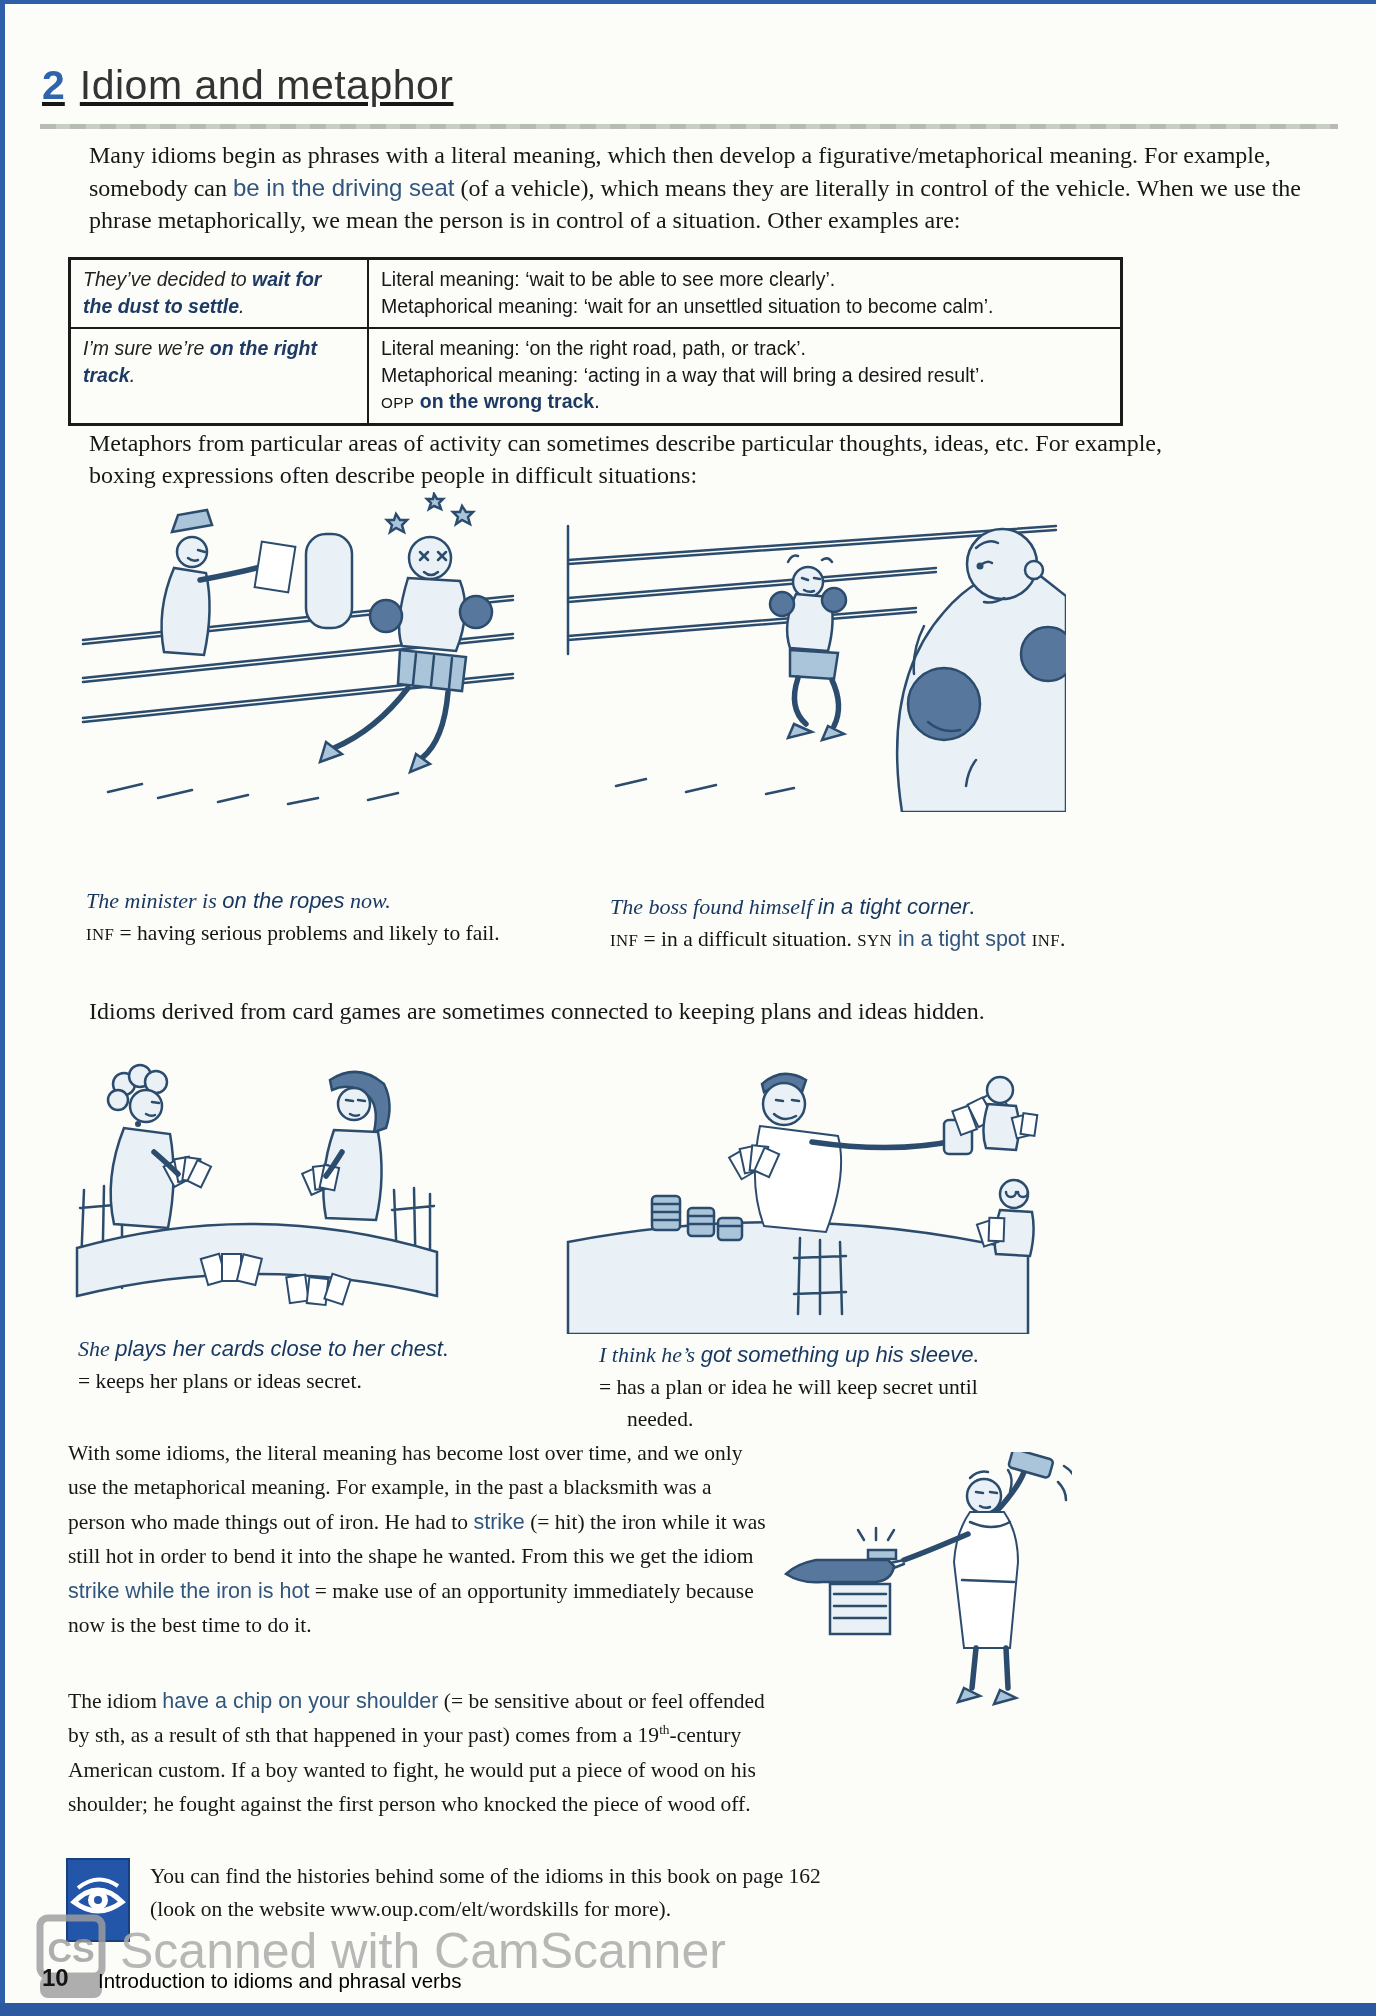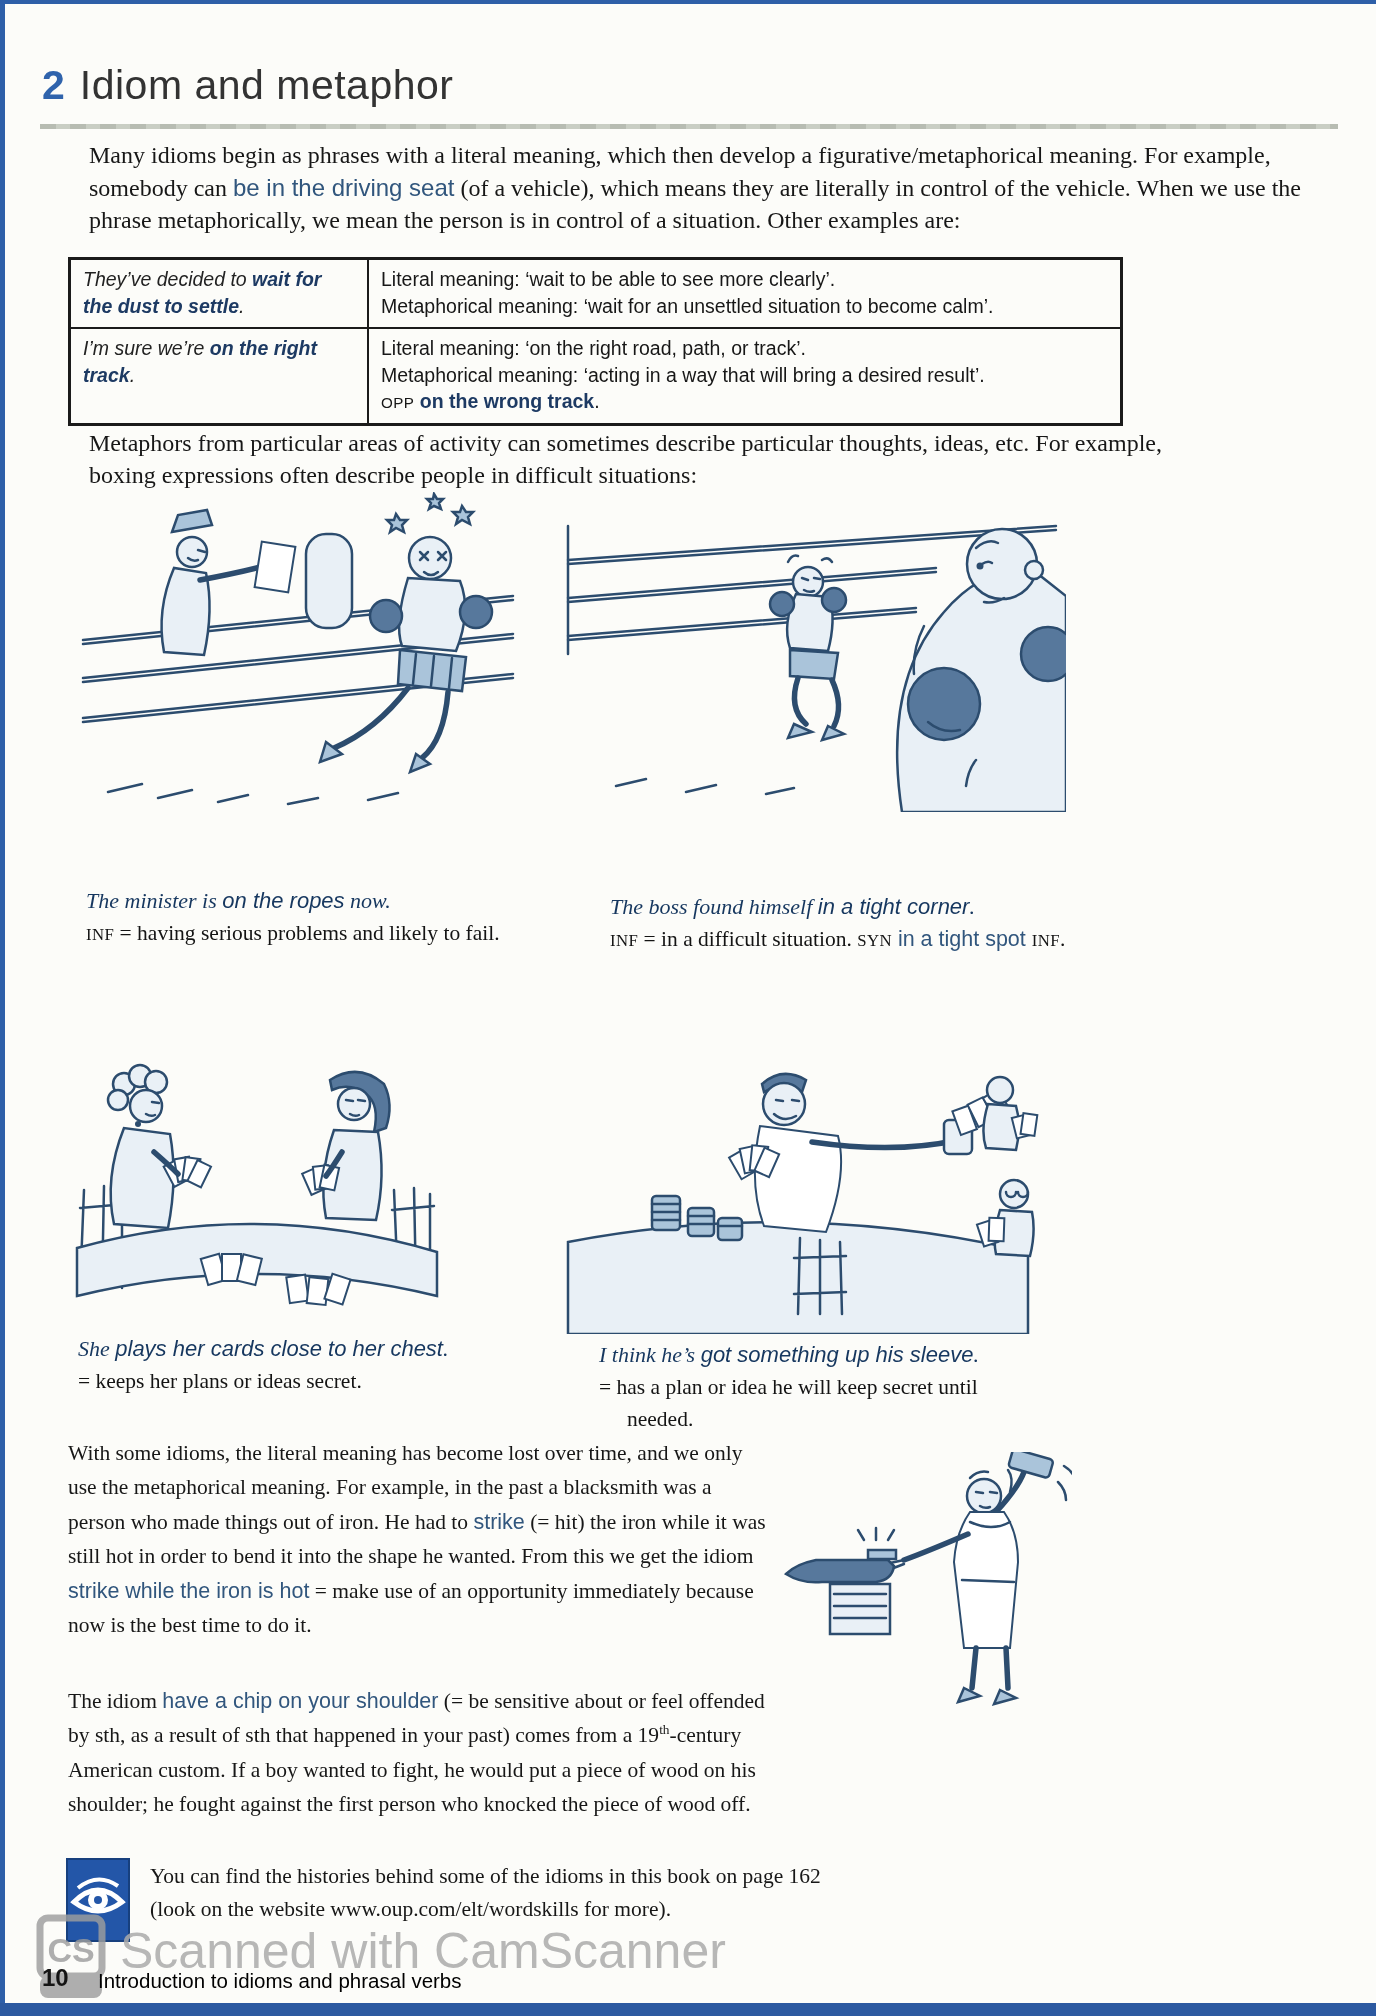--- a/index.html
+++ b/index.html
@@ -7,21 +7,21 @@
     position:relative; width:1376px; height:2016px; margin:0 auto;
     background:#fcfcf9; overflow:hidden;
     font-family:"Liberation Serif", serif; color:#171717;
   }
   .abs { position:absolute; }
   
   .edge-top    { top:0; left:0; width:100%; height:4px;  background:#2e5fa8; }
   .edge-left   { top:0; left:0; width:5px;  height:100%; background:#2e5fa8; }
   .edge-bottom { left:0; bottom:0; width:100%; height:13px; background:#2c59a0; }
   
-  .header { top:62px; left:42px; font-family:"Liberation Sans", sans-serif; font-size:41px; white-space:nowrap; }
+  .header { top:62px; left:42px; font-family:"Liberation Sans", sans-serif; font-size:41px; white-space:nowrap;text-decoration:underline; }
   .unit-num { color:#2f63ac; font-weight:700; margin-right:15px; }
   .header-title { color:#333; font-weight:400; letter-spacing:.5px; }
   .rule { top:124px; left:40px; width:1298px; height:5px;
           background:repeating-linear-gradient(90deg,#b7bcb2 0 16px,#c9cec4 16px 30px); }
   
   .para { font-size:24px; line-height:1.33;margin-left:21px; }
   .intro { top:140px; left:68px; width:1264px; }
   .idiom-sans { font-family:"Liberation Sans", sans-serif; color:#31567d; }
   
   .extable { top:257px; left:68px; width:1055px; border-collapse:collapse;
@@ -205,20 +205,21 @@
   </div>
   <div class="abs cap cap-boxing-right">
     <div class="cap-sentence">
       <span>The boss found himself </span><span class="cap-idiom">in a tight corner</span><span>.</span>
     </div>
     <div class="cap-def">
       <span class="sc">INF</span><span> = in a difficult situation. </span><span class="sc">SYN</span><span class="idiom-sans"> in a tight spot </span><span class="sc">INF</span><span>.</span>
     </div>
   </div>
 
+  <div class="abs para lead-cards">Idioms derived from card games are sometimes connected to keeping plans and ideas hidden.</div>
 
   <div class="abs fig fig-cards-left">
     <svg viewBox="0 0 390 288">
       <g class="ill">
         <path d="M22,150 l-4,100 M42,146 l-2,104 M60,150 l0,98 M18,168 l46,-4 M20,210 l44,-2"></path>
         <path d="M332,150 l4,96 M352,148 l2,98 M368,154 l0,92 M330,170 l42,-4"></path>
       </g>
       <path class="fill-light" d="M15,208 Q195,158 375,212 L375,256 Q195,212 15,256 Z"></path>
       <g>
         <rect class="fill-white" x="142" y="216" width="19" height="27" transform="rotate(-16 151 229)"></rect>

